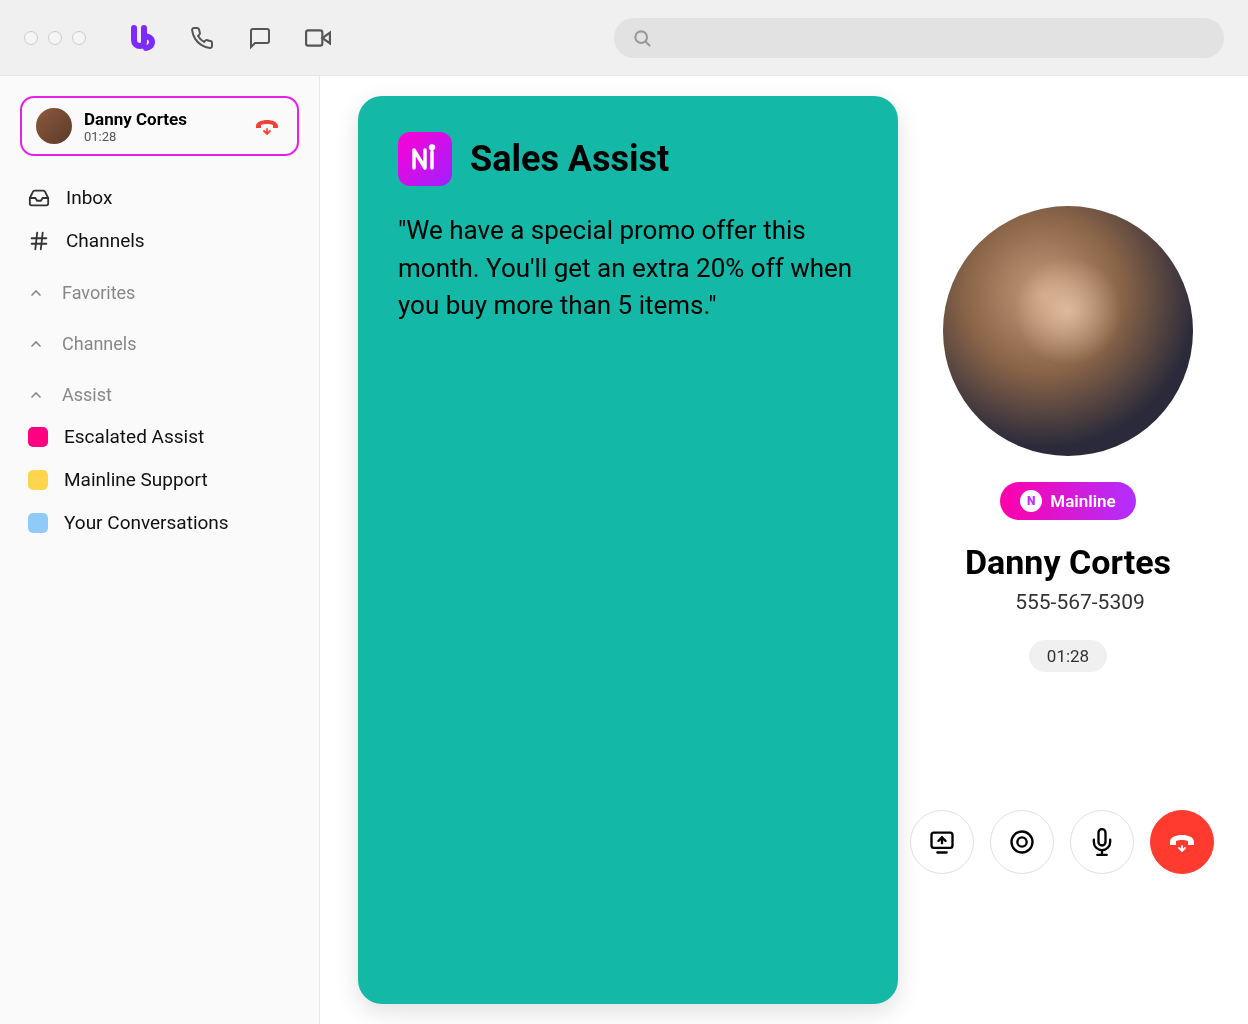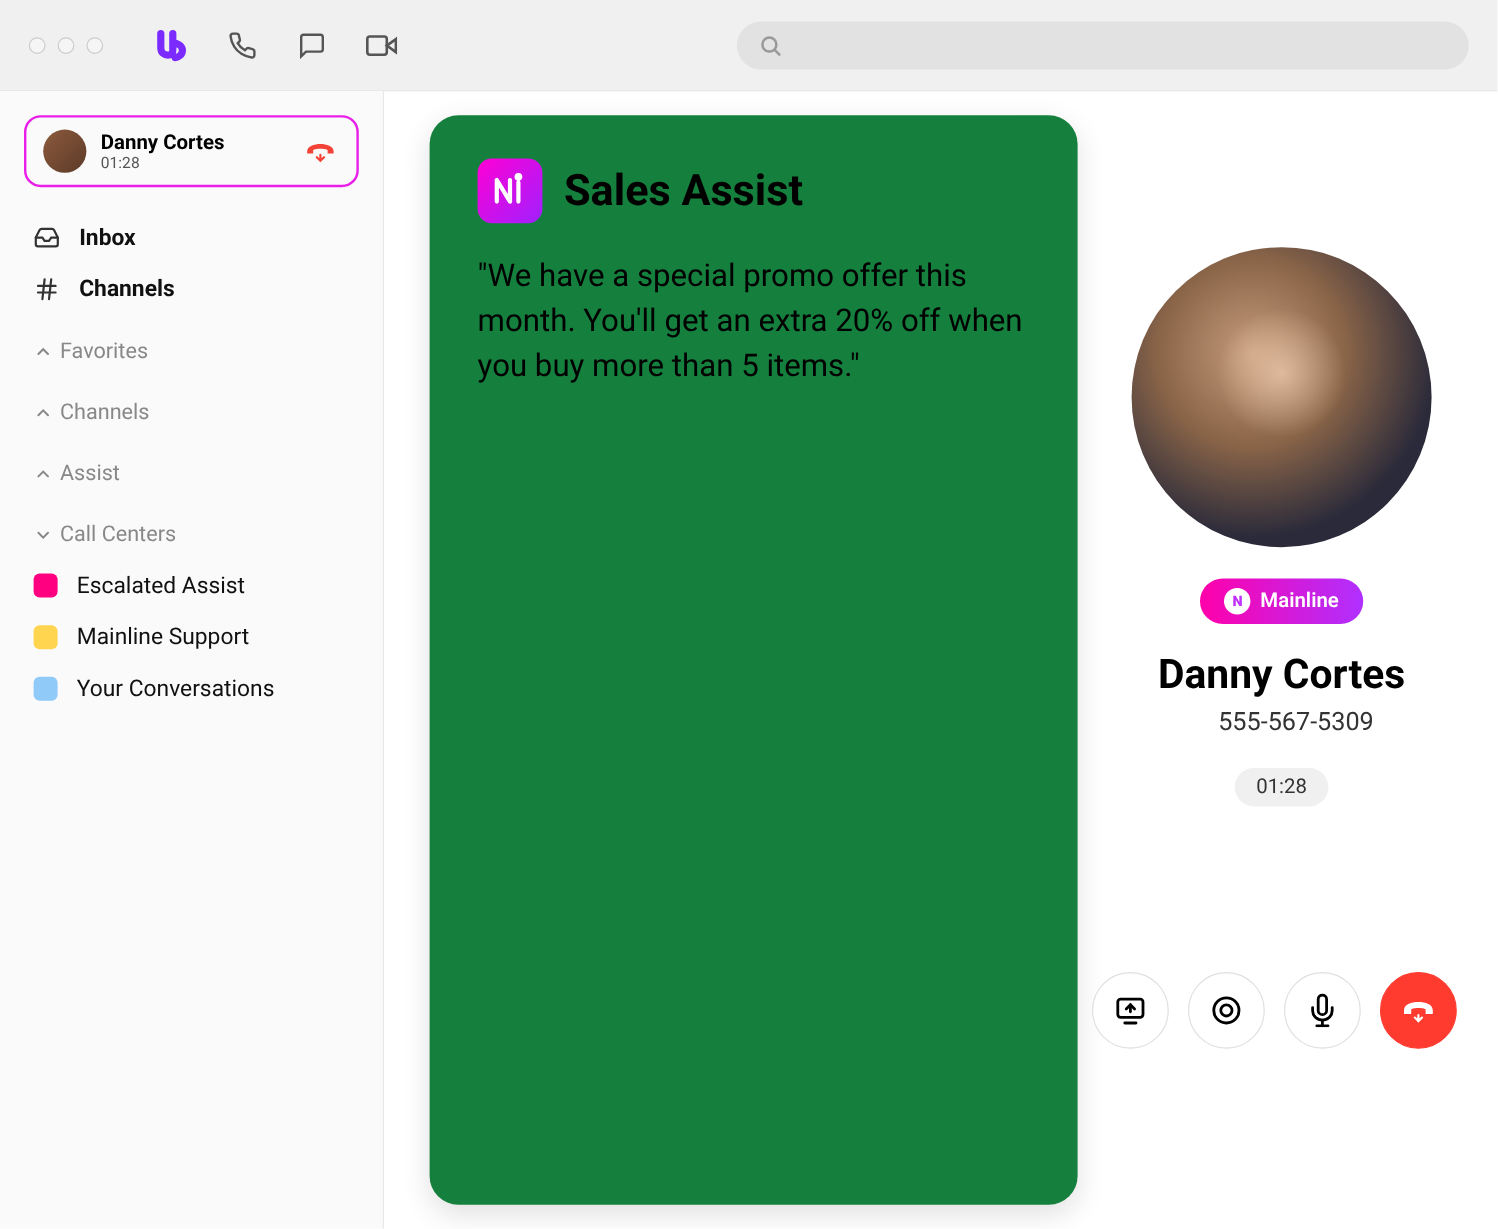--- a/index.html
+++ b/index.html
@@ -23,35 +23,35 @@
     
     
     .active-call-card { border: 2px solid #e91ee9; border-radius: 14px; padding: 10px 14px; display: flex; align-items: center; gap: 12px; margin-bottom: 20px; cursor: pointer; }
     .avatar-sm { width: 36px; height: 36px; border-radius: 50%; background: linear-gradient(135deg, #8b5a3c, #5c3a28); flex-shrink: 0; }
     .call-info { flex: 1; }
     .call-name { font-weight: 700; font-size: 17px; color: #000; }
     .call-time { font-size: 13px; color: #555; }
     .hangup-btn-sm { width: 32px; height: 24px; display: flex; align-items: center; justify-content: center; color: #f44336; cursor: pointer; }
     
     
-    .nav-item { display: flex; align-items: center; gap: 16px; padding: 10px 8px; cursor: pointer; font-size: 19px; color: #111; font-weight: bold; }
+    .nav-item { display: flex; align-items: center; gap: 16px; padding: 10px 8px; cursor: pointer; font-size: 19px; color: #111; }
     .nav-icon { width: 22px; height: 22px; display: flex; align-items: center; justify-content: center; color: #333; }
     
     
-    .section-header { display: flex; align-items: center; gap: 6px; padding: 20px 8px 10px 8px; color: #888; font-size: 18px; cursor: pointer; }
+    .section-header { display: flex; align-items: center; gap: 18px; padding: 20px 8px 10px 8px; color: #888; font-size: 18px; cursor: pointer; }
     .chevron { width: 16px; height: 16px; display: flex; align-items: center; justify-content: center; }
     
     .channel-item { display: flex; align-items: center; gap: 16px; padding: 10px 8px; cursor: pointer; font-size: 19px; color: #111; }
     .channel-square { width: 20px; height: 20px; border-radius: 5px; flex-shrink: 0; }
     .sq-pink { background: #ff0080; }
     .sq-yellow { background: #ffd54f; }
     .sq-blue { background: #90caf9; }
     
     
-    .assist-card { background: #15803d; border-radius: 24px; box-shadow: 0 8px 24px rgba(0,0,0,0.12); padding: 36px 40px; width: 540px; margin-left: 8px; }
+    .assist-card { background: #14b8a6; border-radius: 24px; box-shadow: 0 8px 24px rgba(0,0,0,0.12); padding: 36px 40px; width: 540px; margin-left: 8px; }
     .assist-header { display: flex; align-items: center; gap: 18px; margin-bottom: 26px; }
     .assist-logo { width: 54px; height: 54px; border-radius: 12px; background: linear-gradient(135deg, #ff00d4, #a020ff); display: flex; align-items: center; justify-content: center; color: #fff; font-weight: 700; font-size: 26px; }
     .assist-title { font-size: 36px; font-weight: 700; color: #000; }
     .assist-body { font-size: 26px; line-height: 1.45; color: #000; }
     
     
     .right-panel { margin-left: auto; width: 300px; display: flex; flex-direction: column; align-items: center; padding-top: 110px; }
     .avatar-lg { width: 250px; height: 250px; border-radius: 50%; background: radial-gradient(circle at 40% 35%, #c49a7c 0%, #8b6548 35%, #2a2a3a 70%); margin-bottom: 26px; position: relative; overflow: hidden; }
     .avatar-lg::after { content: ""; position: absolute; inset: 0; background: radial-gradient(circle at 50% 42%, rgba(255,220,190,0.6) 0%, transparent 28%); }
     .enabled-badge { background: linear-gradient(90deg, #ff00aa, #b030ff); color: #fff; padding: 8px 20px; border-radius: 22px; display: inline-flex; align-items: center; gap: 8px; font-weight: 600; font-size: 17px; margin-bottom: 22px; }
@@ -168,28 +168,20 @@
 
     <div class="section-header">
       <div class="chevron">
         <svg width="16" height="16" viewBox="0 0 24 24" fill="none" stroke="currentColor" stroke-width="2.5" stroke-linecap="round">
             <polyline points="18 15 12 9 6 15"></polyline>
           </svg>
       </div>
       <span>Assist</span>
     </div>
 
-    <div class="section-header">
-      <div class="chevron">
-        <svg width="16" height="16" viewBox="0 0 24 24" fill="none" stroke="currentColor" stroke-width="2.5" stroke-linecap="round">
-            <polyline points="6 9 12 15 18 9"></polyline>
-          </svg>
-      </div>
-      <span>Call Centers</span>
-    </div>
 
     <div class="channel-item">
       <div class="channel-square sq-pink"></div>
       <span>Escalated Assist</span>
     </div>
     <div class="channel-item">
       <div class="channel-square sq-yellow"></div>
       <span>Mainline Support</span>
     </div>
 

